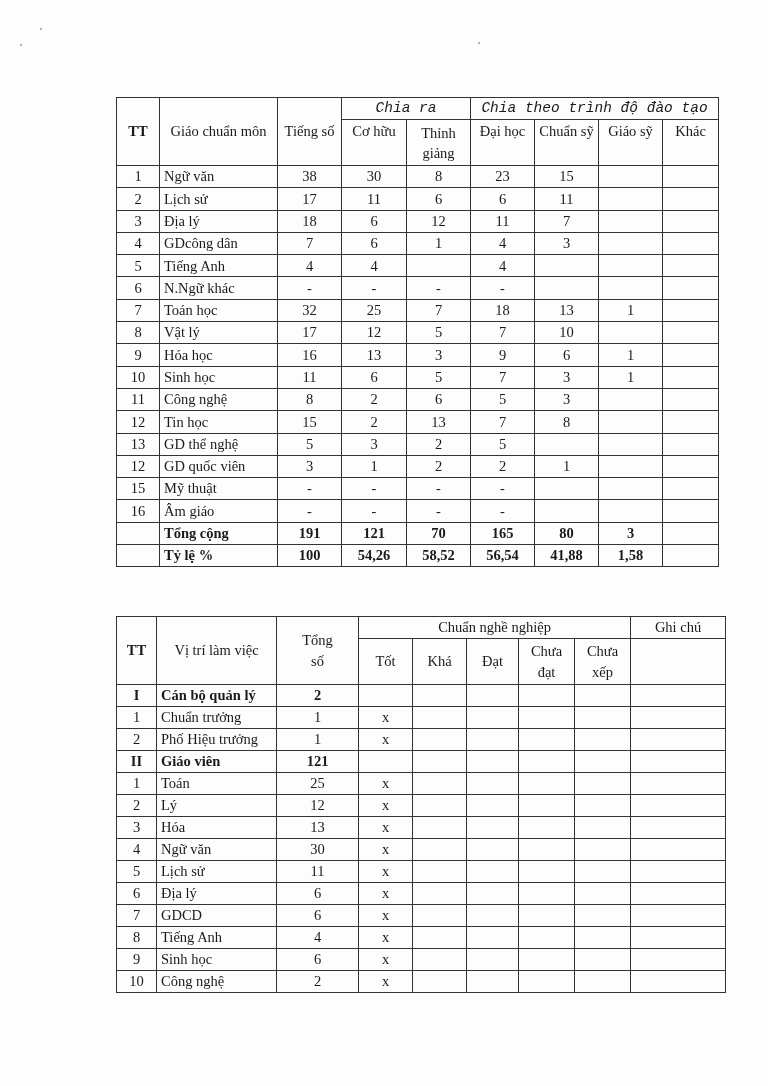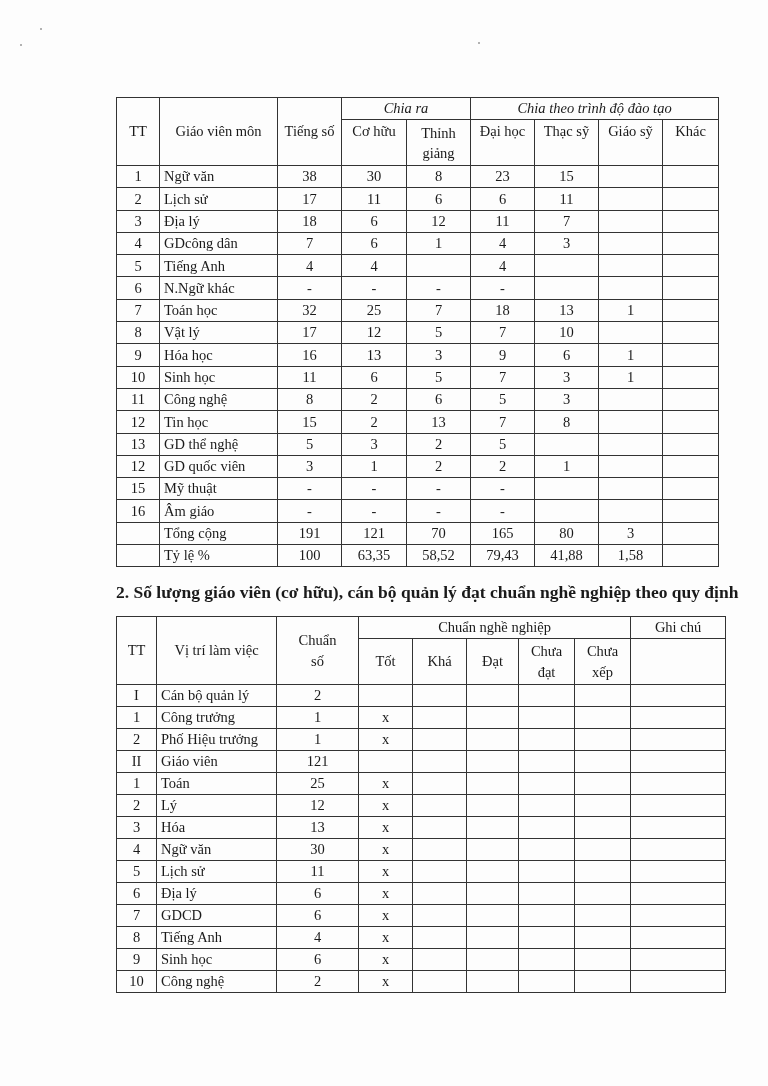--- a/index.html
+++ b/index.html
@@ -2,22 +2,22 @@
 <html><head>
 <meta charset="utf-8">
 <style>
   html, body { margin: 0; padding: 0; background: #ffffff; }
   body { width: 768px; height: 1086px; position: relative; overflow: hidden;
          font-family: "Liberation Serif", "DejaVu Serif", serif; color: #1a1a1a; }
   .page { position: absolute; left: 0; top: 0; width: 768px; height: 1086px; background: #fdfdfd; }
   table { border-collapse: collapse; position: absolute; table-layout: fixed; }
   td, th { border: 1px solid #333; padding: 0 4px; font-size: 14.5px; font-weight: normal; line-height: 1.15; }
   .c { text-align: center; }
-  .b { font-weight: normal; }
-  .i { font-style: italic; }
+  .b { font-weight: bold; }
+  .i { font-style: italic; font-family: Liberation Mono, monospace; }
   #t1 { left: 116px; top: 97px; width: 602px; }
   #t1 tr.r td { height: 21.3px; }
   #t2 { left: 116px; top: 616px; width: 609px; }
   #t2 tr.r td { height: 21px; }
   .sec-title { position: absolute; left: 116px; top: 582px; font-size: 17.5px; font-weight: bold; white-space: nowrap; }
   .speck { position: absolute; width: 2px; height: 2px; background: #999; border-radius: 1px; }
 </style>
 </head>
 <body>
 
@@ -35,33 +35,33 @@
         <col style="width:65px">
         <col style="width:64px">
       <col style="width:64px">
         <col style="width:64px">
         <col style="width:64px">
         <col style="width:56px">
     </colgroup>
     <thead>
       <tr style="height:22px">
         <th rowspan="2" class="c b">TT</th>
-        <th rowspan="2" class="c">Giáo viên môn</th>
+        <th rowspan="2" class="c">Giáo chuẩn môn</th>
         <th rowspan="2" class="c">Tiếng số</th>
         <th colspan="2" class="c i">Chia ra</th>
         <th colspan="4" class="c i">Chia theo trình độ đào tạo</th>
       </tr>
       <tr style="height:46px">
         <th class="c" style="vertical-align:top;padding-top:3px">Cơ hữu</th>
         <th class="c" style="vertical-align:top;padding-top:3px;line-height:1.4">
           <span>Thỉnh</span><br>
           <span>giảng</span>
         </th>
         <th class="c" style="vertical-align:top;padding-top:3px">Đại học</th>
-        <th class="c" style="vertical-align:top;padding-top:3px">Thạc sỹ</th>
+        <th class="c" style="vertical-align:top;padding-top:3px">Chuẩn sỹ</th>
         <th class="c" style="vertical-align:top;padding-top:3px">Giáo sỹ</th>
         <th class="c" style="vertical-align:top;padding-top:3px">Khác</th>
       </tr>
     </thead>
     <tbody id="t1-body">
         <tr class="r">
           <td class="c">1</td>
           <td>Ngữ văn</td>
           <td class="c">38</td>
           <td class="c">30</td>
@@ -244,50 +244,49 @@
           <td class="c b">70</td>
           <td class="c b">165</td>
           <td class="c b">80</td>
           <td class="c b">3</td>
           <td class="c b"></td>
         </tr>
         <tr class="r">
           <td class="c b"></td>
           <td class="b">Tỷ lệ %</td>
           <td class="c b">100</td>
-          <td class="c b">63,35</td>
+          <td class="c b">54,26</td>
           <td class="c b">58,52</td>
-          <td class="c b">79,43</td>
+          <td class="c b">56,54</td>
           <td class="c b">41,88</td>
           <td class="c b">1,58</td>
           <td class="c b"></td>
         </tr>
       </tbody>
   </table>
 
-  <div class="sec-title">2. Số lượng giáo viên (cơ hữu), cán bộ quản lý đạt chuẩn nghề nghiệp theo quy định</div>
 
   <table id="t2">
     <colgroup>
       <col style="width:40px">
         <col style="width:120px">
         <col style="width:82px">
         <col style="width:54px">
         <col style="width:54px">
       <col style="width:52px">
         <col style="width:56px">
         <col style="width:56px">
         <col style="width:95px">
     </colgroup>
     <thead>
       <tr style="height:22px">
         <th rowspan="2" class="c b">TT</th>
         <th rowspan="2" class="c">Vị trí làm việc</th>
         <th rowspan="2" class="c" style="line-height:1.4">
-          <span>Chuẩn</span><br>
+          <span>Tổng</span><br>
           <span>số</span>
         </th>
         <th colspan="5" class="c">Chuẩn nghề nghiệp</th>
         <th class="c">Ghi chú</th>
       </tr>
       <tr style="height:46px">
         <th class="c">Tốt</th>
         <th class="c">Khá</th>
         <th class="c">Đạt</th>
         <th class="c" style="line-height:1.4">
@@ -308,21 +307,21 @@
           <td class="c b">2</td>
           <td class="c"></td>
           <td class="c"></td>
           <td class="c"></td>
           <td class="c"></td>
           <td class="c"></td>
           <td class="c"></td>
         </tr>
         <tr class="r">
           <td class="c">1</td>
-          <td>Công trưởng</td>
+          <td>Chuẩn trưởng</td>
           <td class="c">1</td>
           <td class="c">x</td>
           <td class="c"></td>
           <td class="c"></td>
           <td class="c"></td>
           <td class="c"></td>
           <td class="c"></td>
         </tr>
         <tr class="r">
           <td class="c">2</td>

